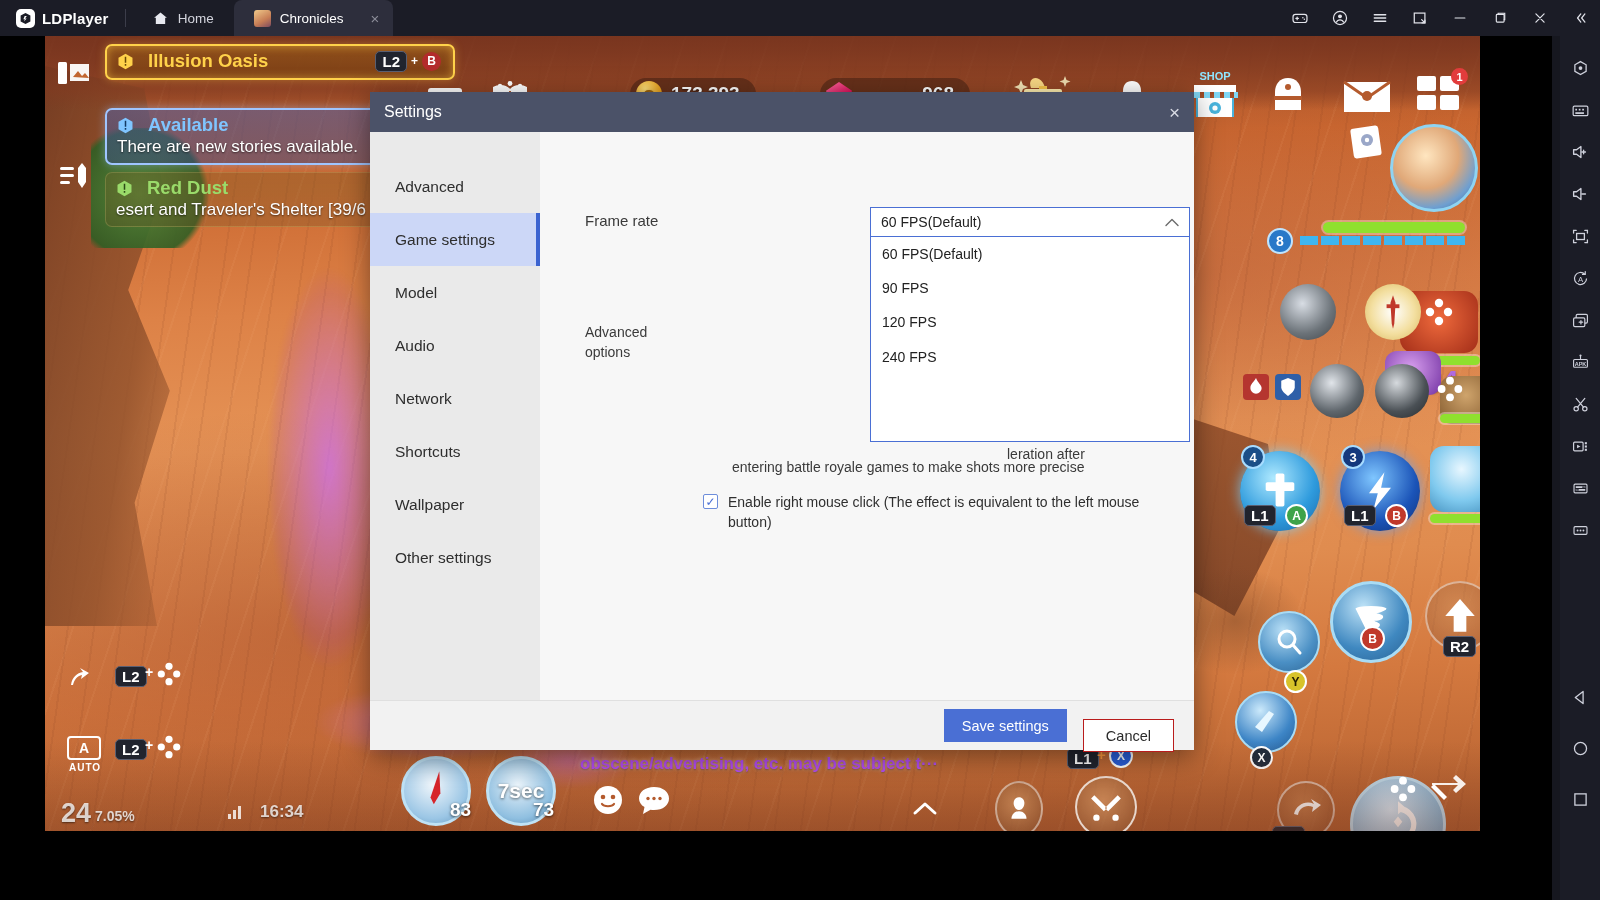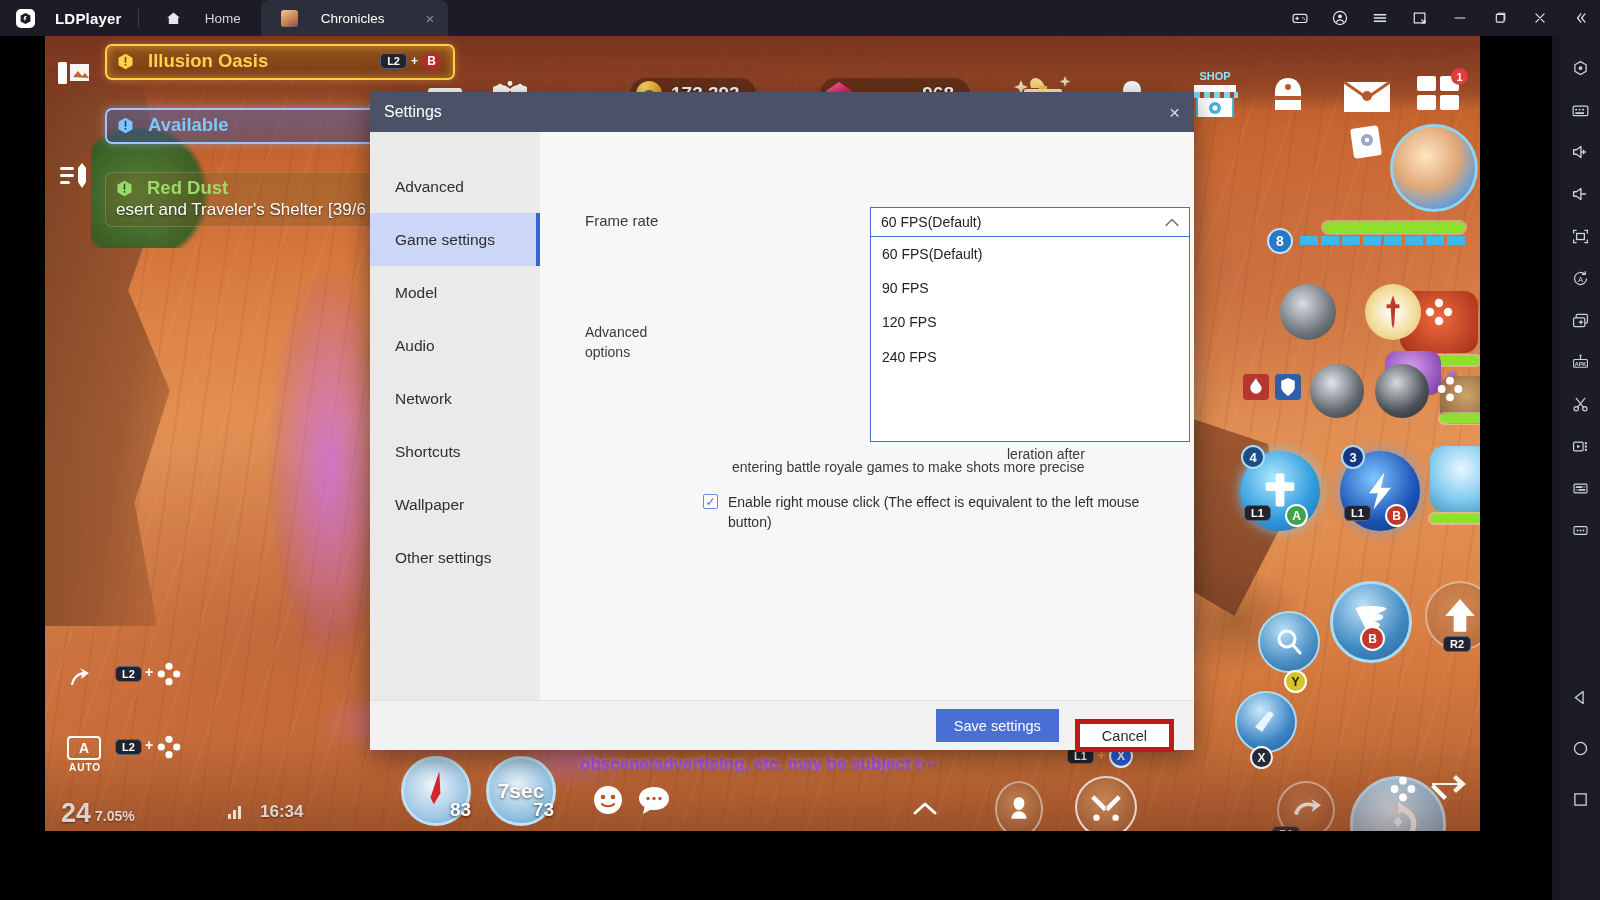--- a/index.html
+++ b/index.html
@@ -9,32 +9,32 @@
     font-family: "Liberation Sans", sans-serif;
     overflow: hidden;
   }
   #root { position: relative; width: 1600px; height: 900px; background: #000; }
 
   
   .titlebar {
     position: absolute; left: 0; top: 0; width: 1600px; height: 36px;
     background: #1b1c26; display: flex; align-items: stretch;
   }
-  .brand { display: flex; align-items: center; gap: 20px; padding: 0 14px 0 16px; }
+  .brand { display: flex; align-items: center; gap: 7px; padding: 0 14px 0 16px; }
   .brand-logo {
     width: 19px; height: 19px; border-radius: 5px; background: #fff;
     display: flex; align-items: center; justify-content: center;
     color: #1b1c26; font-size: 13px; font-weight: bold;
   }
   .brand-name { color: #fff; font-size: 15px; font-weight: bold; letter-spacing: .2px; }
   .brand-sep { width: 1px; background: #3c3d4a; margin: 9px 6px 9px 2px; }
 
   .tabs { display: flex; align-items: flex-end; height: 36px; }
   .tab {
-    display: flex; align-items: center; gap: 23px;
+    display: flex; align-items: center; gap: 9px;
     height: 36px; padding: 0 20px; color: #d3d4dd; font-size: 13.5px;
     cursor: pointer;
   }
   .tab.active {
     background: #2d2e3c; color: #fff;
     border-radius: 8px 8px 0 0; padding-right: 14px;
   }
   .tab-close { color: #8c8d99; font-size: 15px; margin-left: 18px; }
   .tab-ico { width: 17px; height: 17px; display:inline-block; }
   .tab-avatar {
@@ -114,21 +114,21 @@
         background: linear-gradient(180deg, rgba(80,95,165,.55), rgba(60,75,140,.5));
         border:2px solid #9fc5ff; box-shadow: 0 0 10px rgba(150,190,255,.45); }
   .q3 { left:60px; top:136px; width:350px;
         background: linear-gradient(180deg, rgba(120,96,40,.35), rgba(110,80,35,.3));
         border:1px solid rgba(210,200,120,.25); }
   .q-title { font-size:18.5px; font-weight:bold; display:flex; align-items:center; gap:14px; }
   .q-sub { font-size:17px; margin-top:1px; text-shadow: 0 1px 2px rgba(0,0,0,.6); }
   .q-badge {
     display:inline-flex; align-items:center; gap:4px; margin-left:auto; font-size:12px;
   }
-  .kbtn { background:#21242e; color:#fff; border-radius:5px; padding:1px 6px; font-size:11px; font-weight:bold;
+  .kbtn { background:#21242e; color:#fff; border-radius:5px; padding:1px 6px; font-size:15px; font-weight:bold;
           border:1.5px solid #5a5f72; }
   .kcirc { width:19px; height:19px; border-radius:50%; display:inline-flex; align-items:center;
            justify-content:center; font-size:12px; font-weight:bold; color:#fff; }
   .warn-ico { display:inline-flex; width:17px; height:17px; align-items:center; justify-content:center;
               font-size:12px; font-weight:bold; }
 
   .coinbar {
     position:absolute; display:flex; align-items:center; gap:9px; height:32px;
     background: rgba(70,32,18,.55); border-radius:16px; padding:0 16px 0 6px; color:#fff;
     font-size:19px; font-weight:bold; text-shadow:0 1px 2px rgba(0,0,0,.6);
@@ -195,21 +195,21 @@
   .muted { color:#9a9a9a; }
   .cbrow { position:absolute; display:flex; gap:10px; align-items:flex-start; }
   .cbox { width:15px; height:15px; border:1.3px solid #6d8ddb; background:#fff; border-radius:2px;
           display:flex; align-items:center; justify-content:center; color:#4a6fd4; font-size:12px; margin-top:2px; }
   .cb-label { font-size:14px; color:#2f2f2f; line-height:20px; max-width:420px; }
   .dlg-foot { position:absolute; left:0; bottom:0; width:824px; height:50px; background:#f2f2f2;
               border-top:1px solid #e0e0e0; display:flex; align-items:center; justify-content:flex-end;
               gap:16px; padding-right:20px; }
   .btn-primary { background:#4a6fd4; color:#fff; border:none; height:33px; padding:0 18px;
                  font-size:14.5px; cursor:pointer; font-family:"Liberation Sans", sans-serif; }
-  .btn-sec { background:#fff; color:#2b2b2b; border:5px solid #b91c1c; height:33px; padding:0 22px;
+  .btn-sec { background:#fff; color:#2b2b2b; border:1px solid #b91c1c; height:33px; padding:0 22px;
              font-size:14.5px; cursor:pointer; font-family:"Liberation Sans", sans-serif;margin-top:20px; }
 </style>
 </head>
 <body>
 
 <div id="root">
 
   <div class="titlebar">
     <div class="brand">
       <div class="brand-logo">
@@ -340,20 +340,21 @@
     <div class="quest q2">
       <div class="q-title">
         <span class="warn-ico">
           <svg width="17" height="17" viewBox="0 0 18 18">
               <path fill="#7fc5ff" d="M9 .8 16.4 5v8L9 17.2 1.6 13V5z"></path>
               <path fill="#123a63" d="M8.2 4h1.6v6.4H8.2zM8.2 11.6h1.6v1.8H8.2z"></path>
             </svg>
         </span>
         <span style="color:#7fc5ff">Available</span>
       </div>
+      <div class="q-sub">There are new stories available.</div>
     </div>
 
     <div class="quest q3">
       <div class="q-title">
         <span class="warn-ico">
           <svg width="17" height="17" viewBox="0 0 18 18">
               <path fill="#9adb6a" d="M9 .8 16.4 5v8L9 17.2 1.6 13V5z"></path>
               <path fill="#2c4a17" d="M8.2 4h1.6v6.4H8.2zM8.2 11.6h1.6v1.8H8.2z"></path>
             </svg>
         </span>

